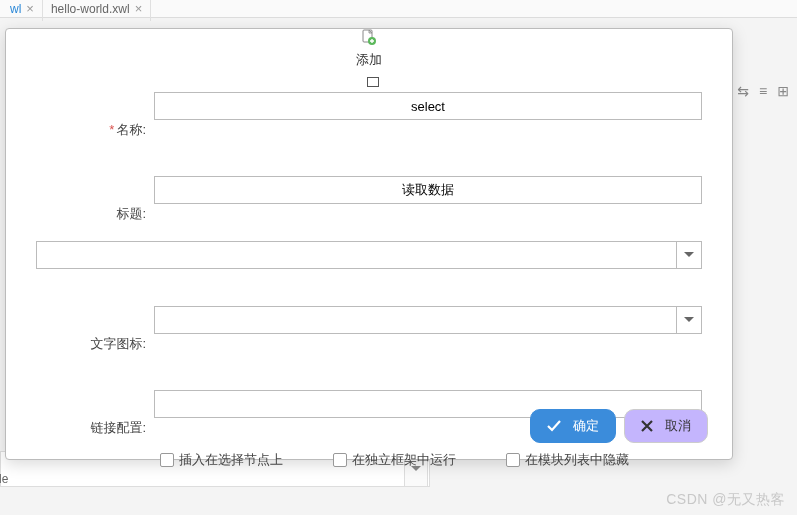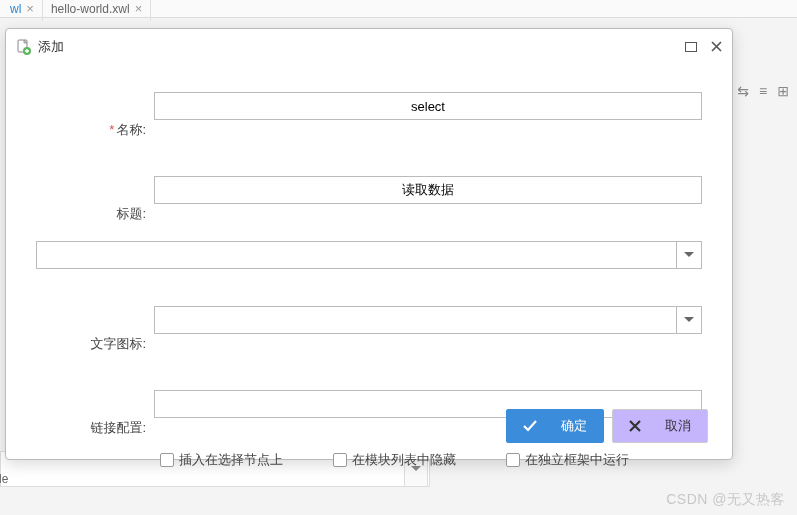--- a/index.html
+++ b/index.html
@@ -52,20 +52,21 @@
       border: 1px solid #bbb;
       border-radius: 4px;
       box-shadow: 0 4px 16px rgba(0,0,0,0.15);
     }
     .modal-header {
       display: flex;
       align-items: center;
       height: 36px;
       padding: 0 10px;
       gap: 6px;
+      flex-direction: column;
     }
     .add-icon-wrap { position: relative; width: 16px; height: 16px; }
     .modal-title { font-size: 13px; color: #333; flex: 1; }
     .win-ctrl { font-size: 13px; color: #555; margin-left: 8px; cursor: pointer; }
     .modal-body { padding: 8px 30px 0 30px; }
     .form-row {
       display: flex;
       align-items: center;
       margin-bottom: 18px;
     }
@@ -120,24 +121,24 @@
     .modal-footer {
       position: absolute;
       right: 24px;
       bottom: 16px;
       display: flex;
       gap: 8px;
     }
     .btn {
       height: 34px;
       padding: 0 16px;
-      border-radius: 2px;
-      display: flex;
-      align-items: center;
-      gap: 24px;
+      border-radius: 10px;
+      display: flex;
+      align-items: center;
+      gap: 12px;
       font-size: 13px;
       cursor: pointer;
     }
     .btn-primary {
       background: #3b8cdb;
       color: #fff;
       border: 1px solid #3b8cdb;
     }
     .btn-default {
       background: #c4b5fd;
@@ -259,25 +260,25 @@
       <input class="form-input" value="" style="">
     </div>
 
     <div class="checkbox-row">
       <div class="cb-item">
         <span class="cb-box"></span>
         <span>插入在选择节点上</span>
       </div>
       <div class="cb-item">
         <span class="cb-box"></span>
-        <span>在模块列表中隐藏</span>
+        <span>在独立框架中运行</span>
       </div>
       <div class="cb-item">
         <span class="cb-box"></span>
-        <span>在独立框架中运行</span>
+        <span>在模块列表中隐藏</span>
       </div>
     </div>
   </div>
 
   <div class="modal-footer">
     <div class="btn btn-primary">
       <svg width="14" height="12" viewBox="0 0 14 12">
           <path d="M1 6 L5 10 L13 1" stroke="#fff" stroke-width="2.2" fill="none"></path>
         </svg>
       <span>确定</span>

